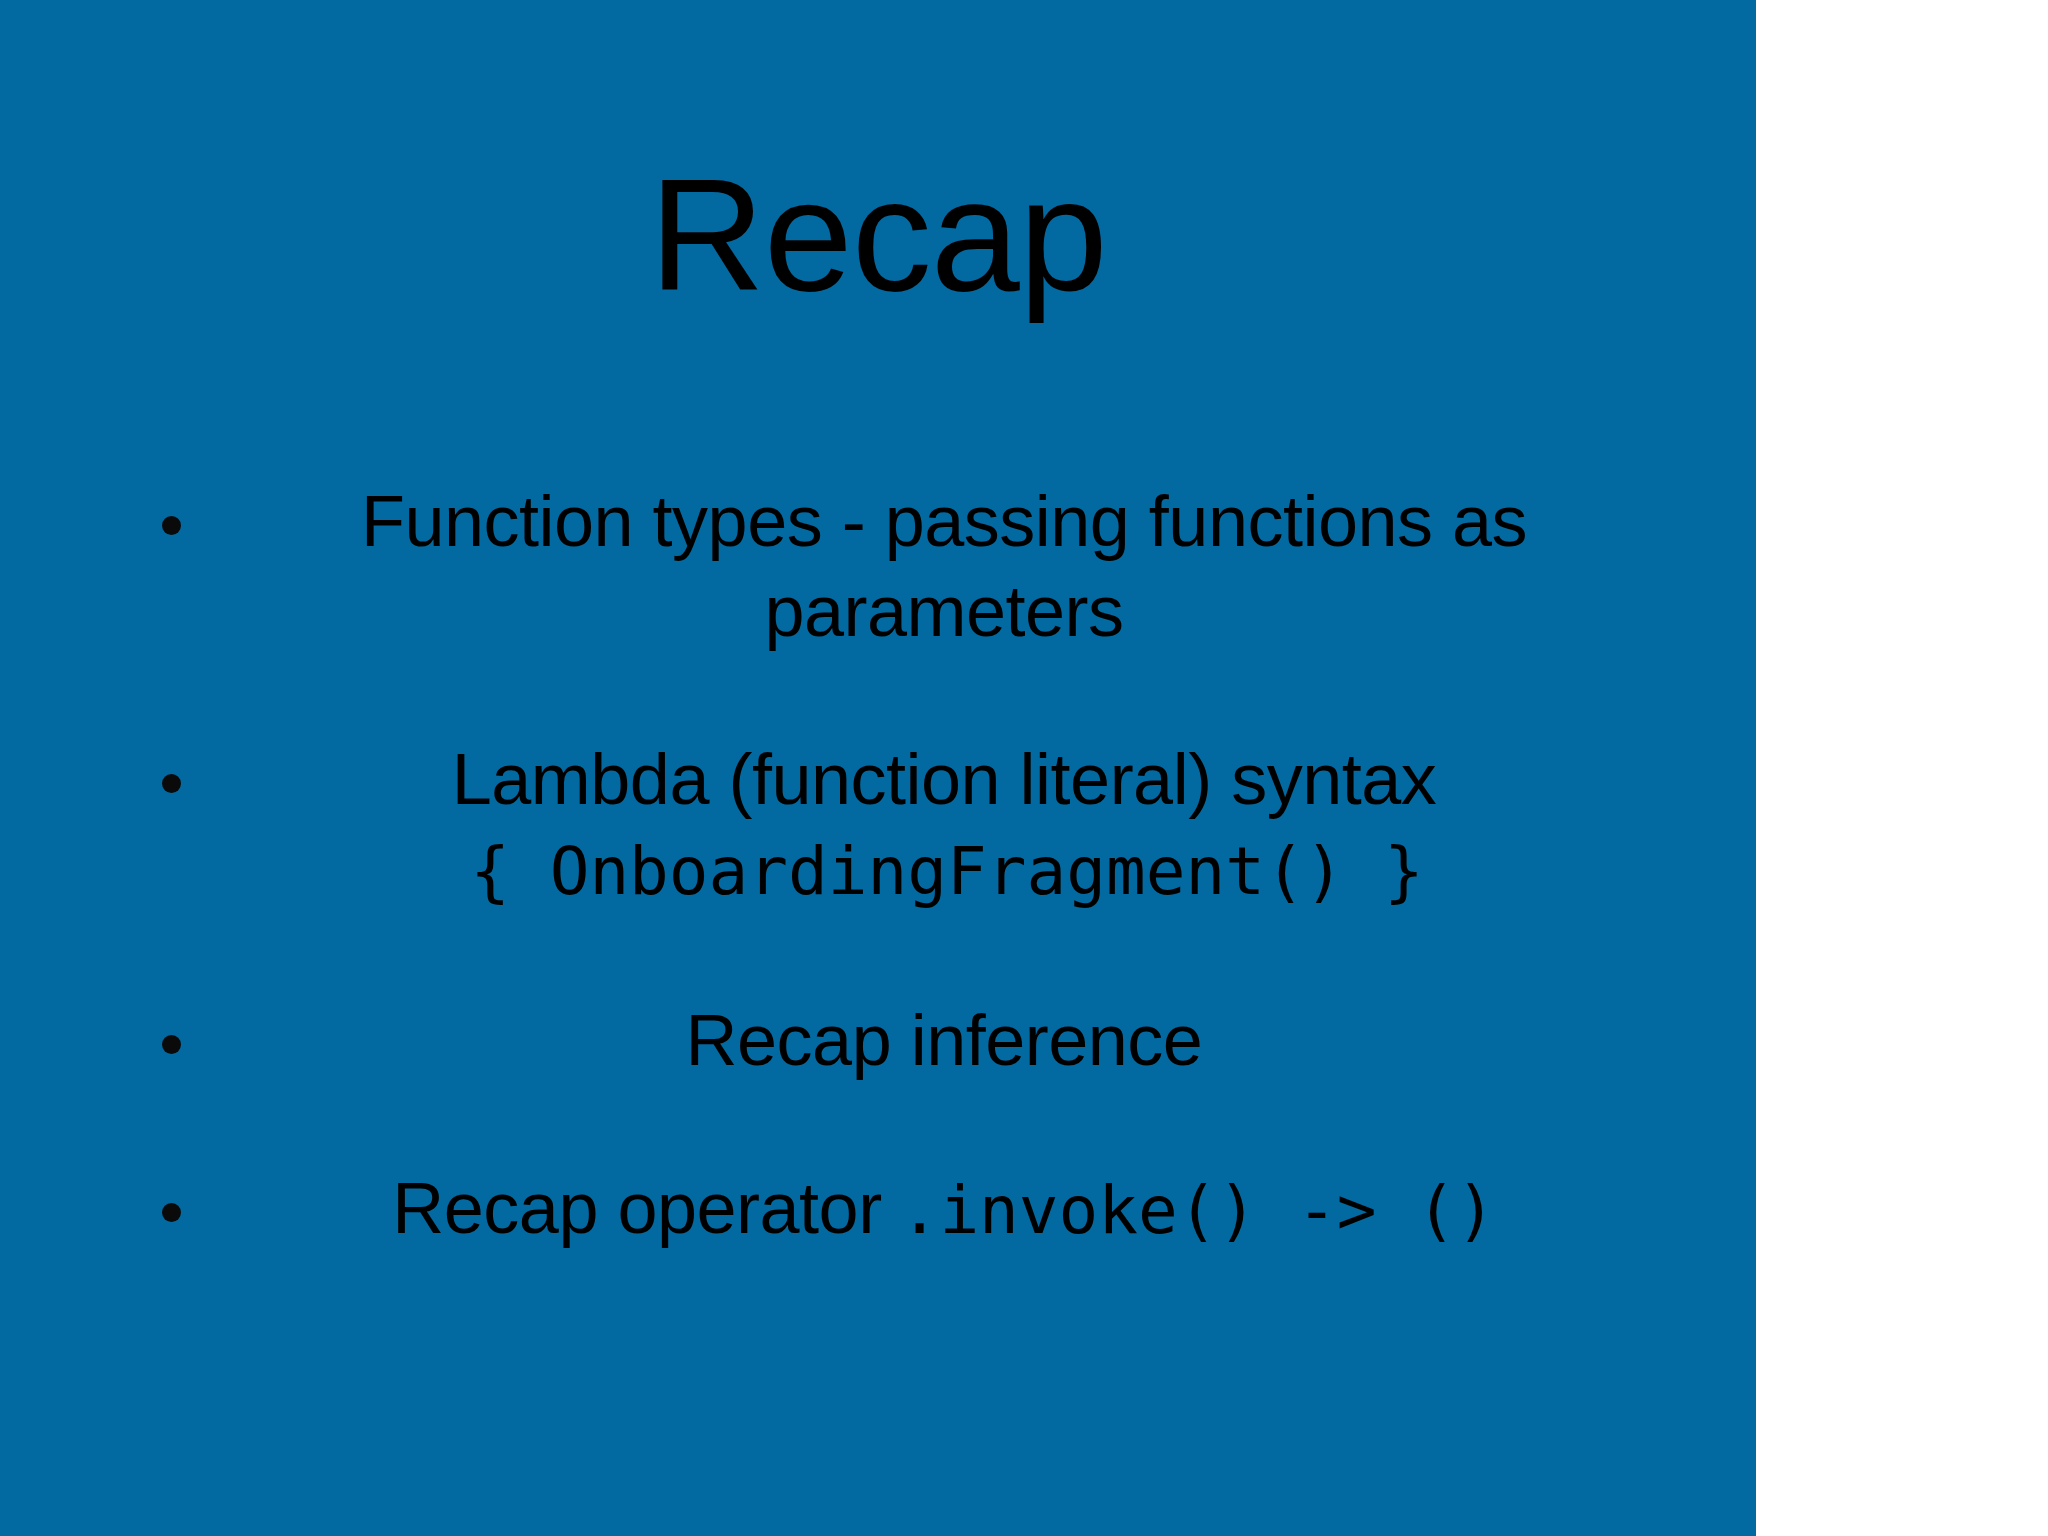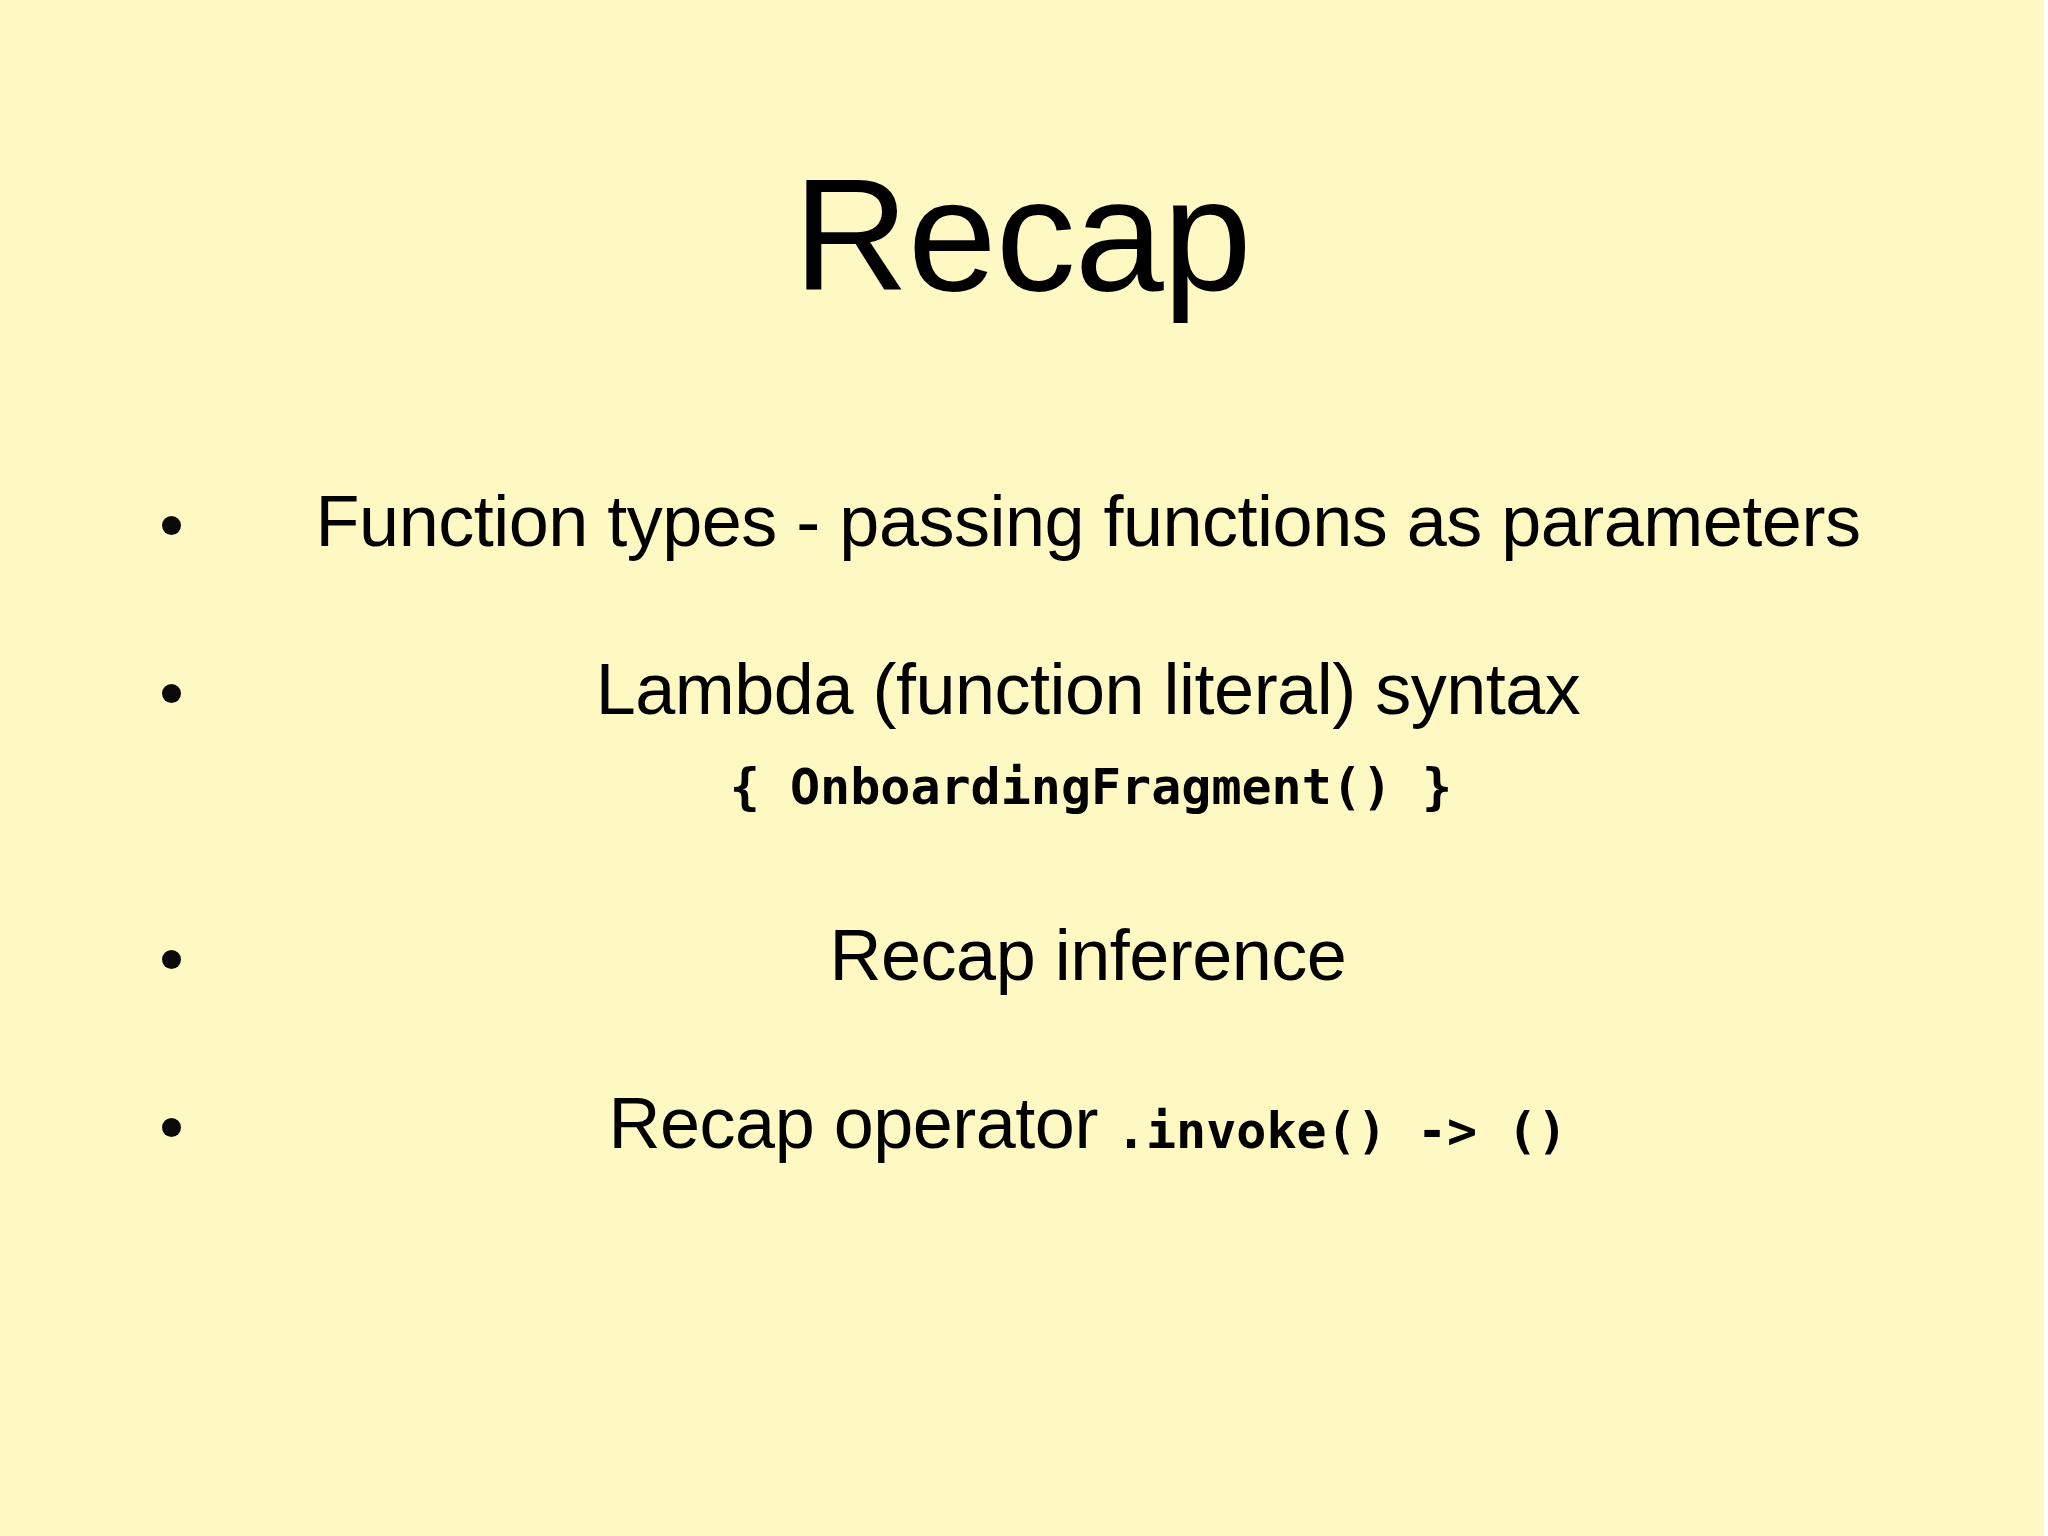--- a/index.html
+++ b/index.html
@@ -2,23 +2,23 @@
 <html><head>
 <meta charset="utf-8">
 <style>
   html, body {
     margin: 0;
     padding: 0;
     background: #ffffff;
   }
   .slide {
     position: relative;
-    width: 2044px;
+    width: 1756px;
     height: 1536px;
-    background: #fef9c3;
+    background: #0369a1;
     overflow: hidden;
     font-family: "Liberation Sans", sans-serif;
     color: #000000;
   }
   .slide-title {
     position: absolute;
     top: 155px;
     left: 0;
     width: 100%;
     margin: 0;
@@ -52,23 +52,22 @@
     position: absolute;
     left: 12px;
     top: 40px;
     width: 19px;
     height: 19px;
     border-radius: 50%;
     background: #0a0a0a;
   }
   .code, .code-line {
     font-family: "DejaVu Sans Mono", "Liberation Mono", monospace;
-    font-size: 50px;
+    font-size: 66px;
     letter-spacing: 0;
-    font-weight: bold;
   }
   .code-inline {
     margin-left: 18px;
   }
   .code-line {
     display: inline-block;
     margin-left: 6px;
   }
 </style>
 </head>

